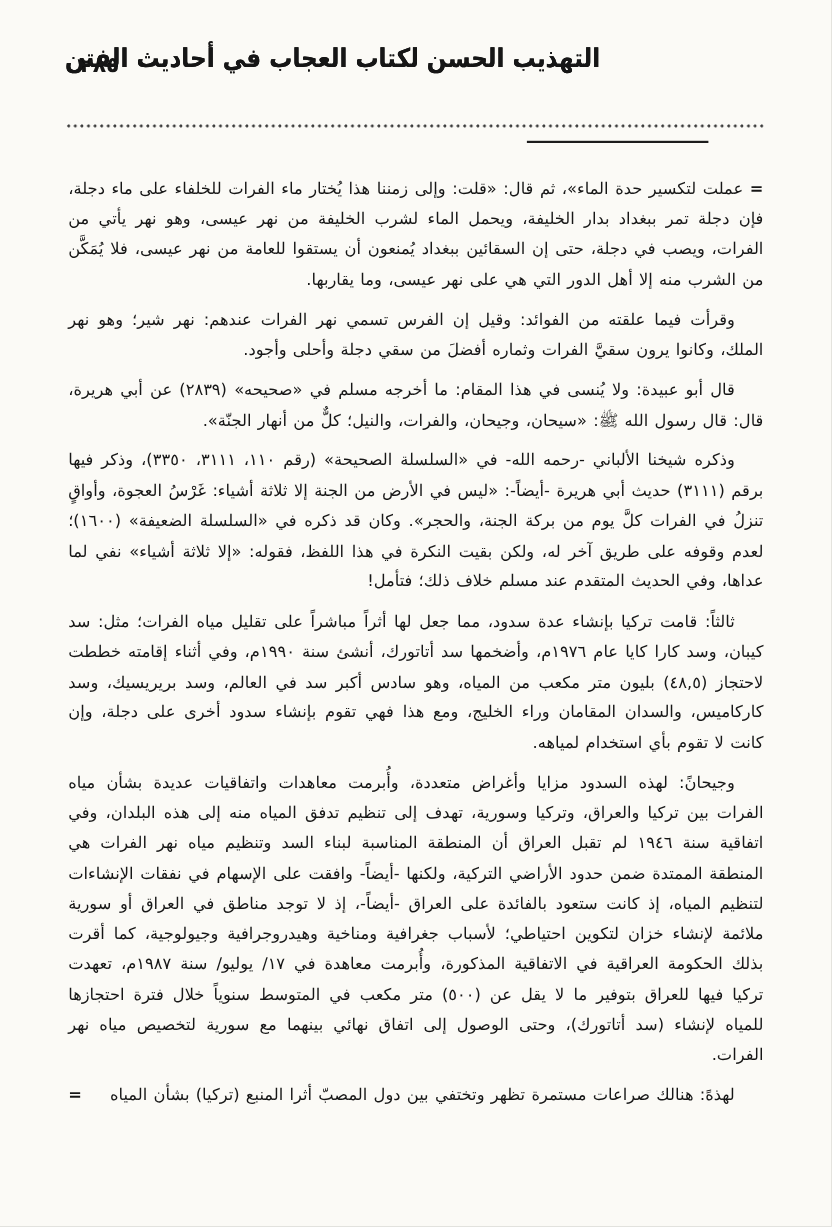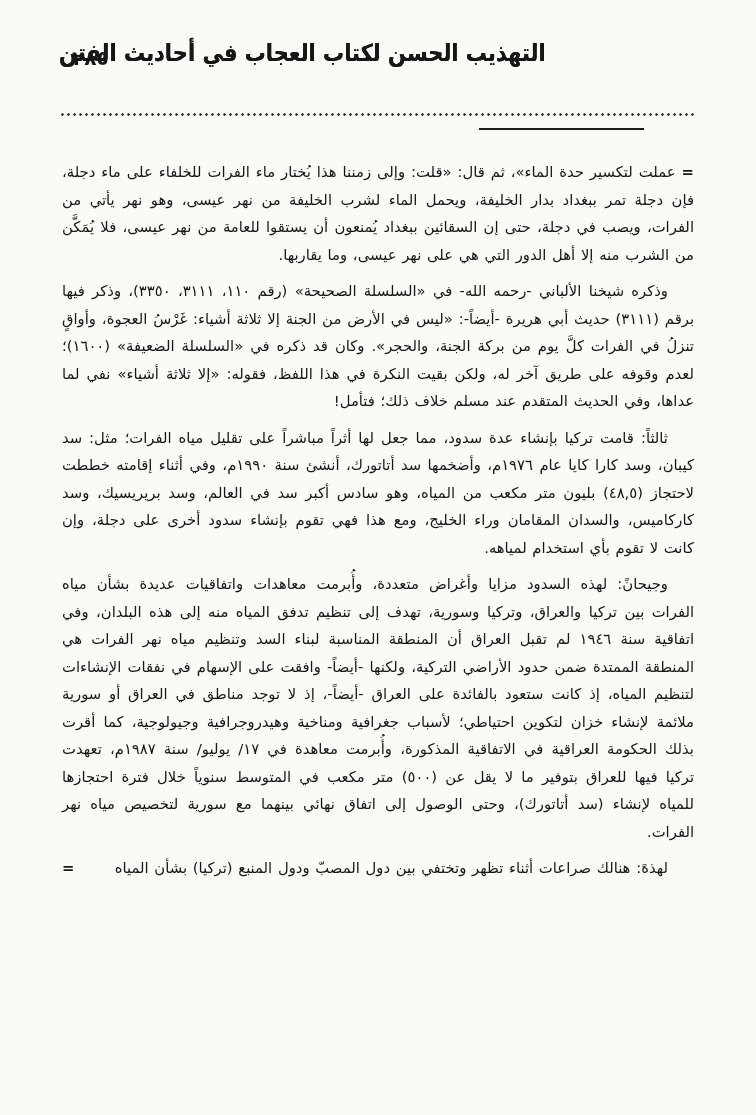--- a/index.html
+++ b/index.html
@@ -109,37 +109,43 @@
     <div class="header-rule"></div>
   </div>
 
   <div class="content">
 
     <p class="para no-indent">
       <span class="marker">=</span>
       <span>عملت لتكسير حدة الماء»، ثم قال: «قلت: وإلى زمننا هذا يُختار ماء الفرات للخلفاء على ماء دجلة، فإن دجلة تمر ببغداد بدار الخليفة، ويحمل الماء لشرب الخليفة من نهر عيسى، وهو نهر يأتي من الفرات، ويصب في دجلة، حتى إن السقائين ببغداد يُمنعون أن يستقوا للعامة من نهر عيسى، فلا يُمَكَّن من الشرب منه إلا أهل الدور التي هي على نهر عيسى، وما يقاربها.</span>
     </p>
 
+    <p class="para">
+      <span>وقرأت فيما علقته من الفوائد: وقيل إن الفرس تسمي نهر الفرات عندهم: نهر شير؛ وهو نهر الملك، وكانوا يرون سقيَّ الفرات وثماره أفضلَ من سقي دجلة وأحلى وأجود.</span>
+    </p>
 
+    <p class="para">
+      <span>قال أبو عبيدة: ولا يُنسى في هذا المقام: ما أخرجه مسلم في «صحيحه» (٢٨٣٩) عن أبي هريرة، قال: قال رسول الله ﷺ: «سيحان، وجيحان، والفرات، والنيل؛ كلٌّ من أنهار الجنّة».</span>
+    </p>
 
     <p class="para">
       <span>وذكره شيخنا الألباني -رحمه الله- في «السلسلة الصحيحة» (رقم ١١٠، ٣١١١، ٣٣٥٠)، وذكر فيها برقم (٣١١١) حديث أبي هريرة -أيضاً-: «ليس في الأرض من الجنة إلا ثلاثة أشياء: غَرْسُ العجوة، وأواقٍ تنزلُ في الفرات كلَّ يوم من بركة الجنة، والحجر». وكان قد ذكره في «السلسلة الضعيفة» (١٦٠٠)؛ لعدم وقوفه على طريق آخر له، ولكن بقيت النكرة في هذا اللفظ، فقوله: «إلا ثلاثة أشياء» نفي لما عداها، وفي الحديث المتقدم عند مسلم خلاف ذلك؛ فتأمل!</span>
     </p>
 
     <p class="para">
       <strong class="lead">ثالثاً:</strong>
       <span>قامت تركيا بإنشاء عدة سدود، مما جعل لها أثراً مباشراً على تقليل مياه الفرات؛ مثل: سد كيبان، وسد كارا كايا عام ١٩٧٦م، وأضخمها سد أتاتورك، أنشئ سنة ١٩٩٠م، وفي أثناء إقامته خططت لاحتجاز (٤٨,٥) بليون متر مكعب من المياه، وهو سادس أكبر سد في العالم، وسد بريريسيك، وسد كاركاميس، والسدان المقامان وراء الخليج، ومع هذا فهي تقوم بإنشاء سدود أخرى على دجلة، وإن كانت لا تقوم بأي استخدام لمياهه.</span>
     </p>
 
     <p class="para">
       <strong class="lead">وجيحانً:</strong>
       <span>لهذه السدود مزايا وأغراض متعددة، وأُبرمت معاهدات واتفاقيات عديدة بشأن مياه الفرات بين تركيا والعراق، وتركيا وسورية، تهدف إلى تنظيم تدفق المياه منه إلى هذه البلدان، وفي اتفاقية سنة ١٩٤٦ لم تقبل العراق أن المنطقة المناسبة لبناء السد وتنظيم مياه نهر الفرات هي المنطقة الممتدة ضمن حدود الأراضي التركية، ولكنها -أيضاً- وافقت على الإسهام في نفقات الإنشاءات لتنظيم المياه، إذ كانت ستعود بالفائدة على العراق -أيضاً-، إذ لا توجد مناطق في العراق أو سورية ملائمة لإنشاء خزان لتكوين احتياطي؛ لأسباب جغرافية ومناخية وهيدروجرافية وجيولوجية، كما أقرت بذلك الحكومة العراقية في الاتفاقية المذكورة، وأُبرمت معاهدة في ١٧/ يوليو/ سنة ١٩٨٧م، تعهدت تركيا فيها للعراق بتوفير ما لا يقل عن (٥٠٠) متر مكعب في المتوسط سنوياً خلال فترة احتجازها للمياه لإنشاء (سد أتاتورك)، وحتى الوصول إلى اتفاق نهائي بينهما مع سورية لتخصيص مياه نهر الفرات.</span>
     </p>
 
     <p class="para last">
       <strong class="lead">لهذهً:</strong>
-      <span>هنالك صراعات أثناء تظهر وتختفي بين دول المصبّ ودول المنبع (تركيا) بشأن المياه</span>
+      <span>هنالك صراعات مستمرة تظهر وتختفي بين دول المصبّ أثرا المنبع (تركيا) بشأن المياه</span>
       <span class="marker-end">=</span>
     </p>
 
   </div>
 
 </div>
 
 </body></html>

